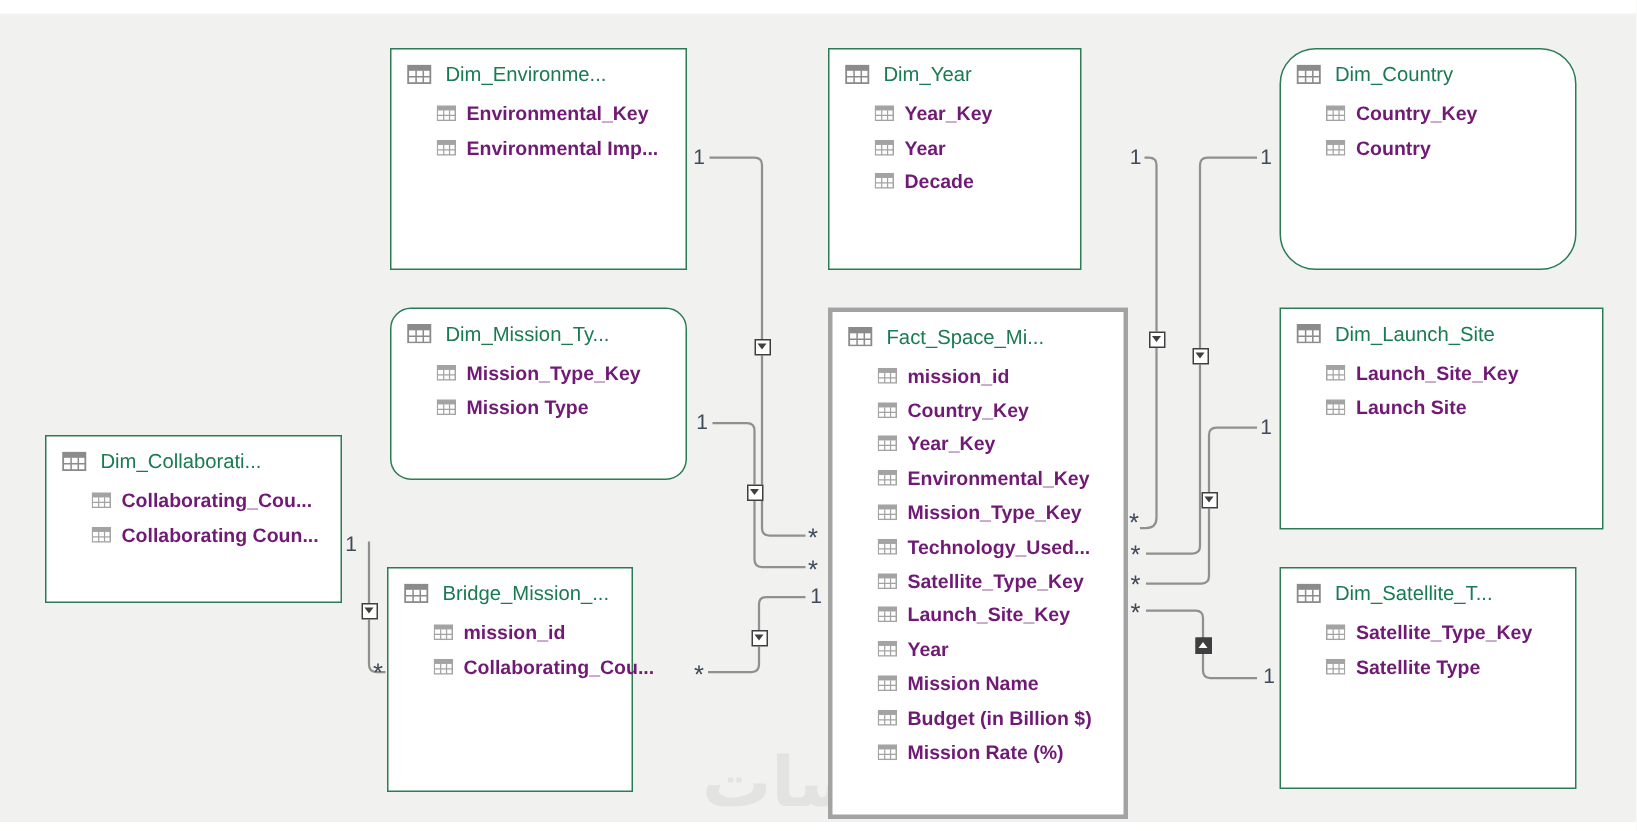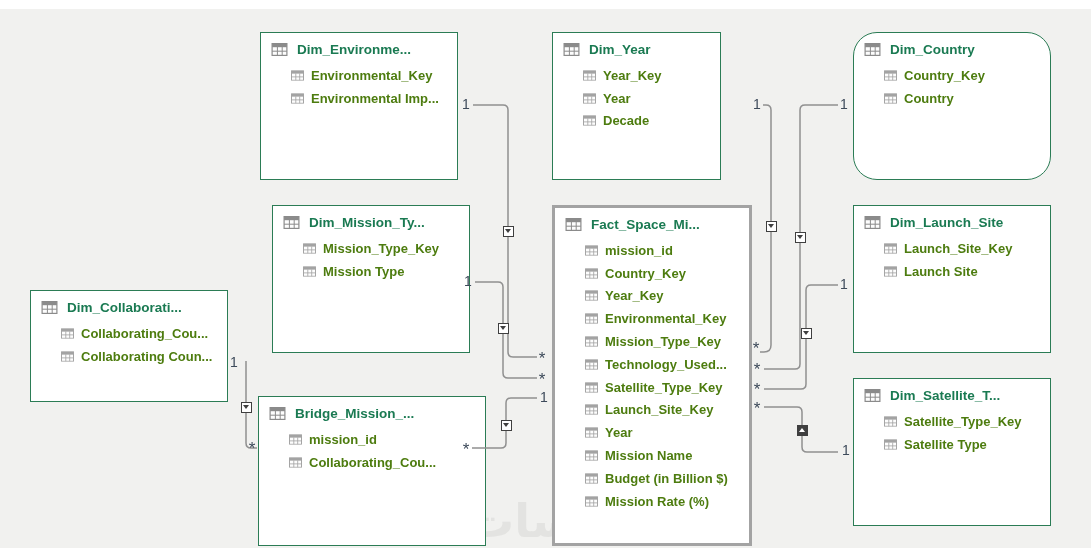--- a/index.html
+++ b/index.html
@@ -18,26 +18,26 @@
   }
 
   .card{
     position:absolute;background:#ffffff;border:1px solid #2b7c55;
     box-sizing:border-box;z-index:2;
   }
   .card.selected{border:3px solid #a3a3a3;}
   .card-title{
     display:flex;align-items:center;gap:9px;
     padding:8px 8px 0 10px;height:17px;
-    font-size:13.5px;font-weight:bold;color:#1a7a52;white-space:nowrap;
+    font-size:13.5px;font-weight:normal;color:#1a7a52;white-space:nowrap;
   }
   .fields{margin-top:6px;}
   .field{
     display:flex;align-items:center;gap:7px;height:22.8px;
-    padding-left:30px;font-size:13px;font-weight:bold;color:#4d7c0f;
+    padding-left:30px;font-size:13px;font-weight:bold;color:#701a75;
     white-space:nowrap;
   }
   .t-icon{color:#8b8b8b;flex:0 0 auto;}
   .f-icon{color:#a3a3a3;flex:0 0 auto;}
 
   #rel-svg{position:absolute;left:0;top:0;z-index:5;pointer-events:none;}
   #rel-svg path{stroke:#909090;stroke-width:1.5;fill:none;stroke-linejoin:round;pointer-events:stroke;}
 
   .marker{
     position:absolute;width:11px;height:11px;box-sizing:border-box;
@@ -153,21 +153,21 @@
         <span class="f-label">Country_Key</span>
       </div>
         <div class="field">
         <svg class="f-icon" width="13" height="11" viewBox="0 0 16 13">
             <use href="#sym-table"></use>
           </svg>
         <span class="f-label">Country</span>
       </div>
       </div>
   </div>
-    <div class="card" style="left: 272px; top: 205px; width: 198px; height: 148px;">
+    <div class="card" style="left: 260px; top: 205px; width: 198px; height: 115px; border-radius: 14px;">
     <div class="card-title">
       <svg class="t-icon" width="17" height="13">
           <use href="#sym-table"></use>
         </svg>
       <span class="t-label">Dim_Mission_Ty...</span>
     </div>
     <div class="fields">
 
     <div class="field">
         <svg class="f-icon" width="13" height="11" viewBox="0 0 16 13">
@@ -259,21 +259,21 @@
         <span class="f-label">Budget (in Billion $)</span>
       </div>
         <div class="field">
         <svg class="f-icon" width="13" height="11" viewBox="0 0 16 13">
             <use href="#sym-table"></use>
           </svg>
         <span class="f-label">Mission Rate (%)</span>
       </div>
       </div>
   </div>
-    <div class="card" style="left: 853px; top: 205px; width: 198px; height: 148px;">
+    <div class="card" style="left: 853px; top: 205px; width: 216px; height: 148px;">
     <div class="card-title">
       <svg class="t-icon" width="17" height="13">
           <use href="#sym-table"></use>
         </svg>
       <span class="t-label">Dim_Launch_Site</span>
     </div>
     <div class="fields">
 
     <div class="field">
         <svg class="f-icon" width="13" height="11" viewBox="0 0 16 13">
@@ -305,21 +305,21 @@
         <span class="f-label">Collaborating_Cou...</span>
       </div>
         <div class="field">
         <svg class="f-icon" width="13" height="11" viewBox="0 0 16 13">
             <use href="#sym-table"></use>
           </svg>
         <span class="f-label">Collaborating Coun...</span>
       </div>
       </div>
   </div>
-    <div class="card" style="left: 258px; top: 396px; width: 228px; height: 150px;">
+    <div class="card" style="left: 258px; top: 378px; width: 164px; height: 150px;">
     <div class="card-title">
       <svg class="t-icon" width="17" height="13">
           <use href="#sym-table"></use>
         </svg>
       <span class="t-label">Bridge_Mission_...</span>
     </div>
     <div class="fields">
 
     <div class="field">
         <svg class="f-icon" width="13" height="11" viewBox="0 0 16 13">

